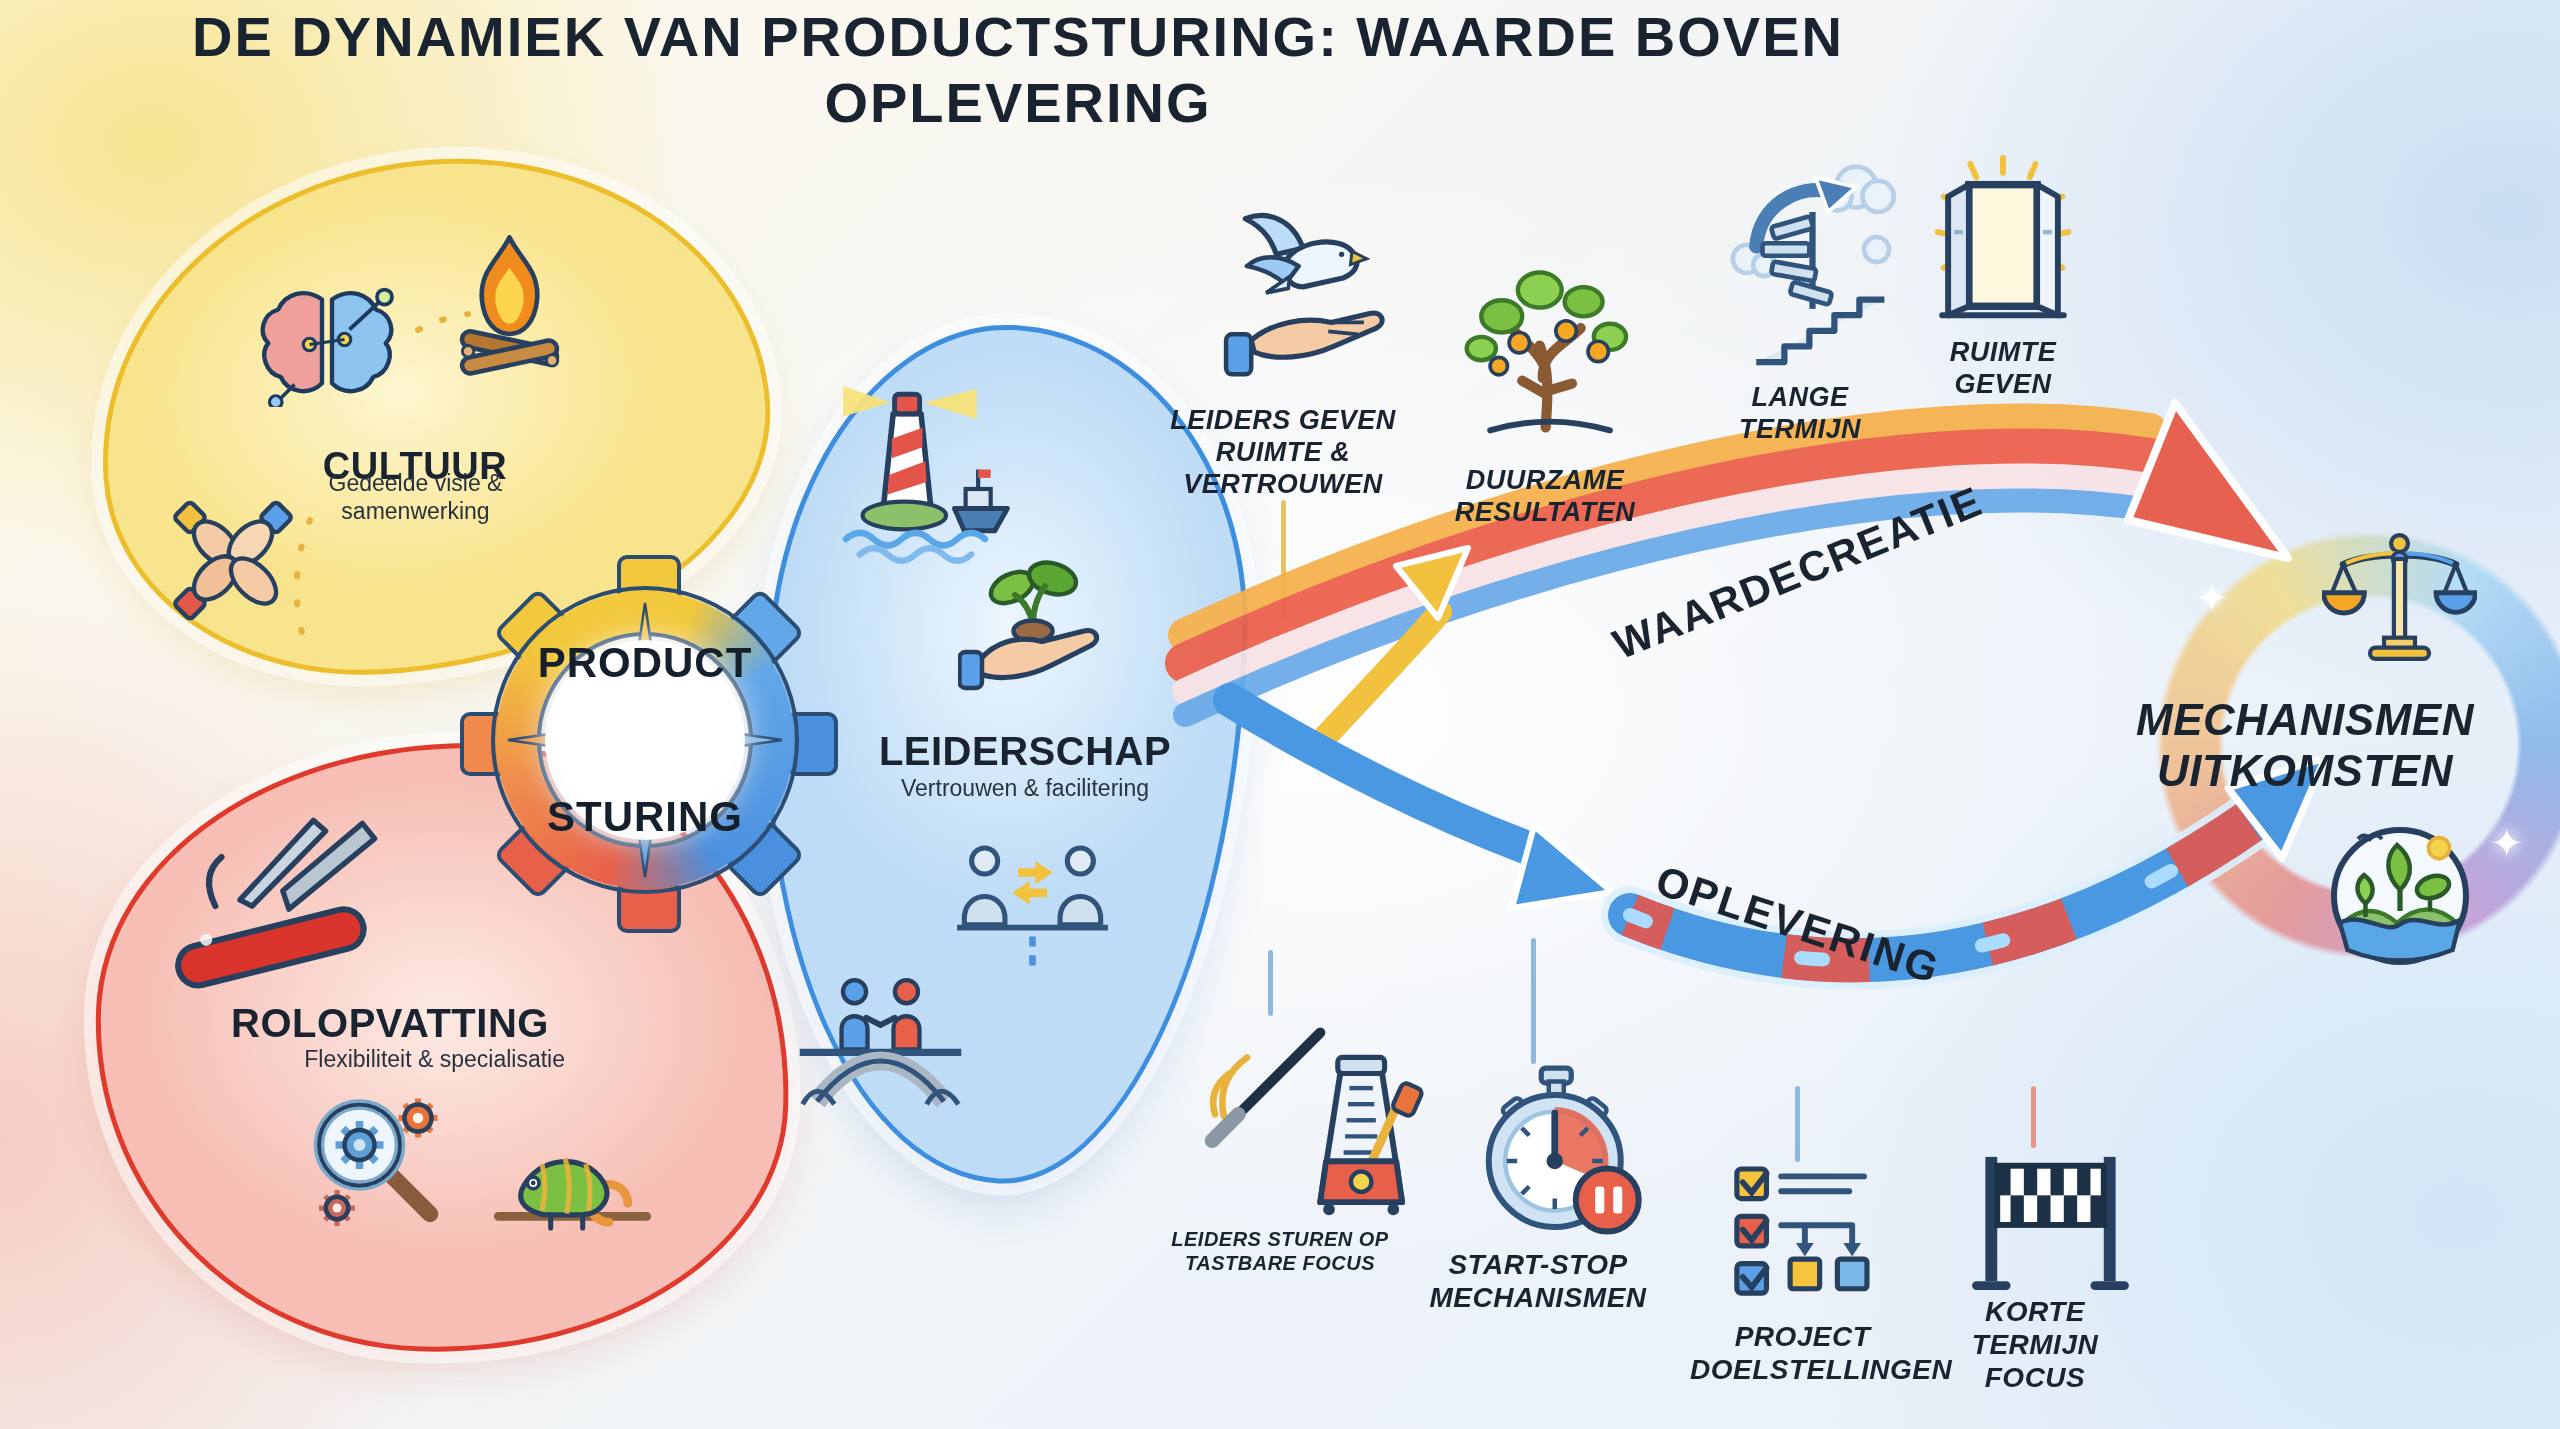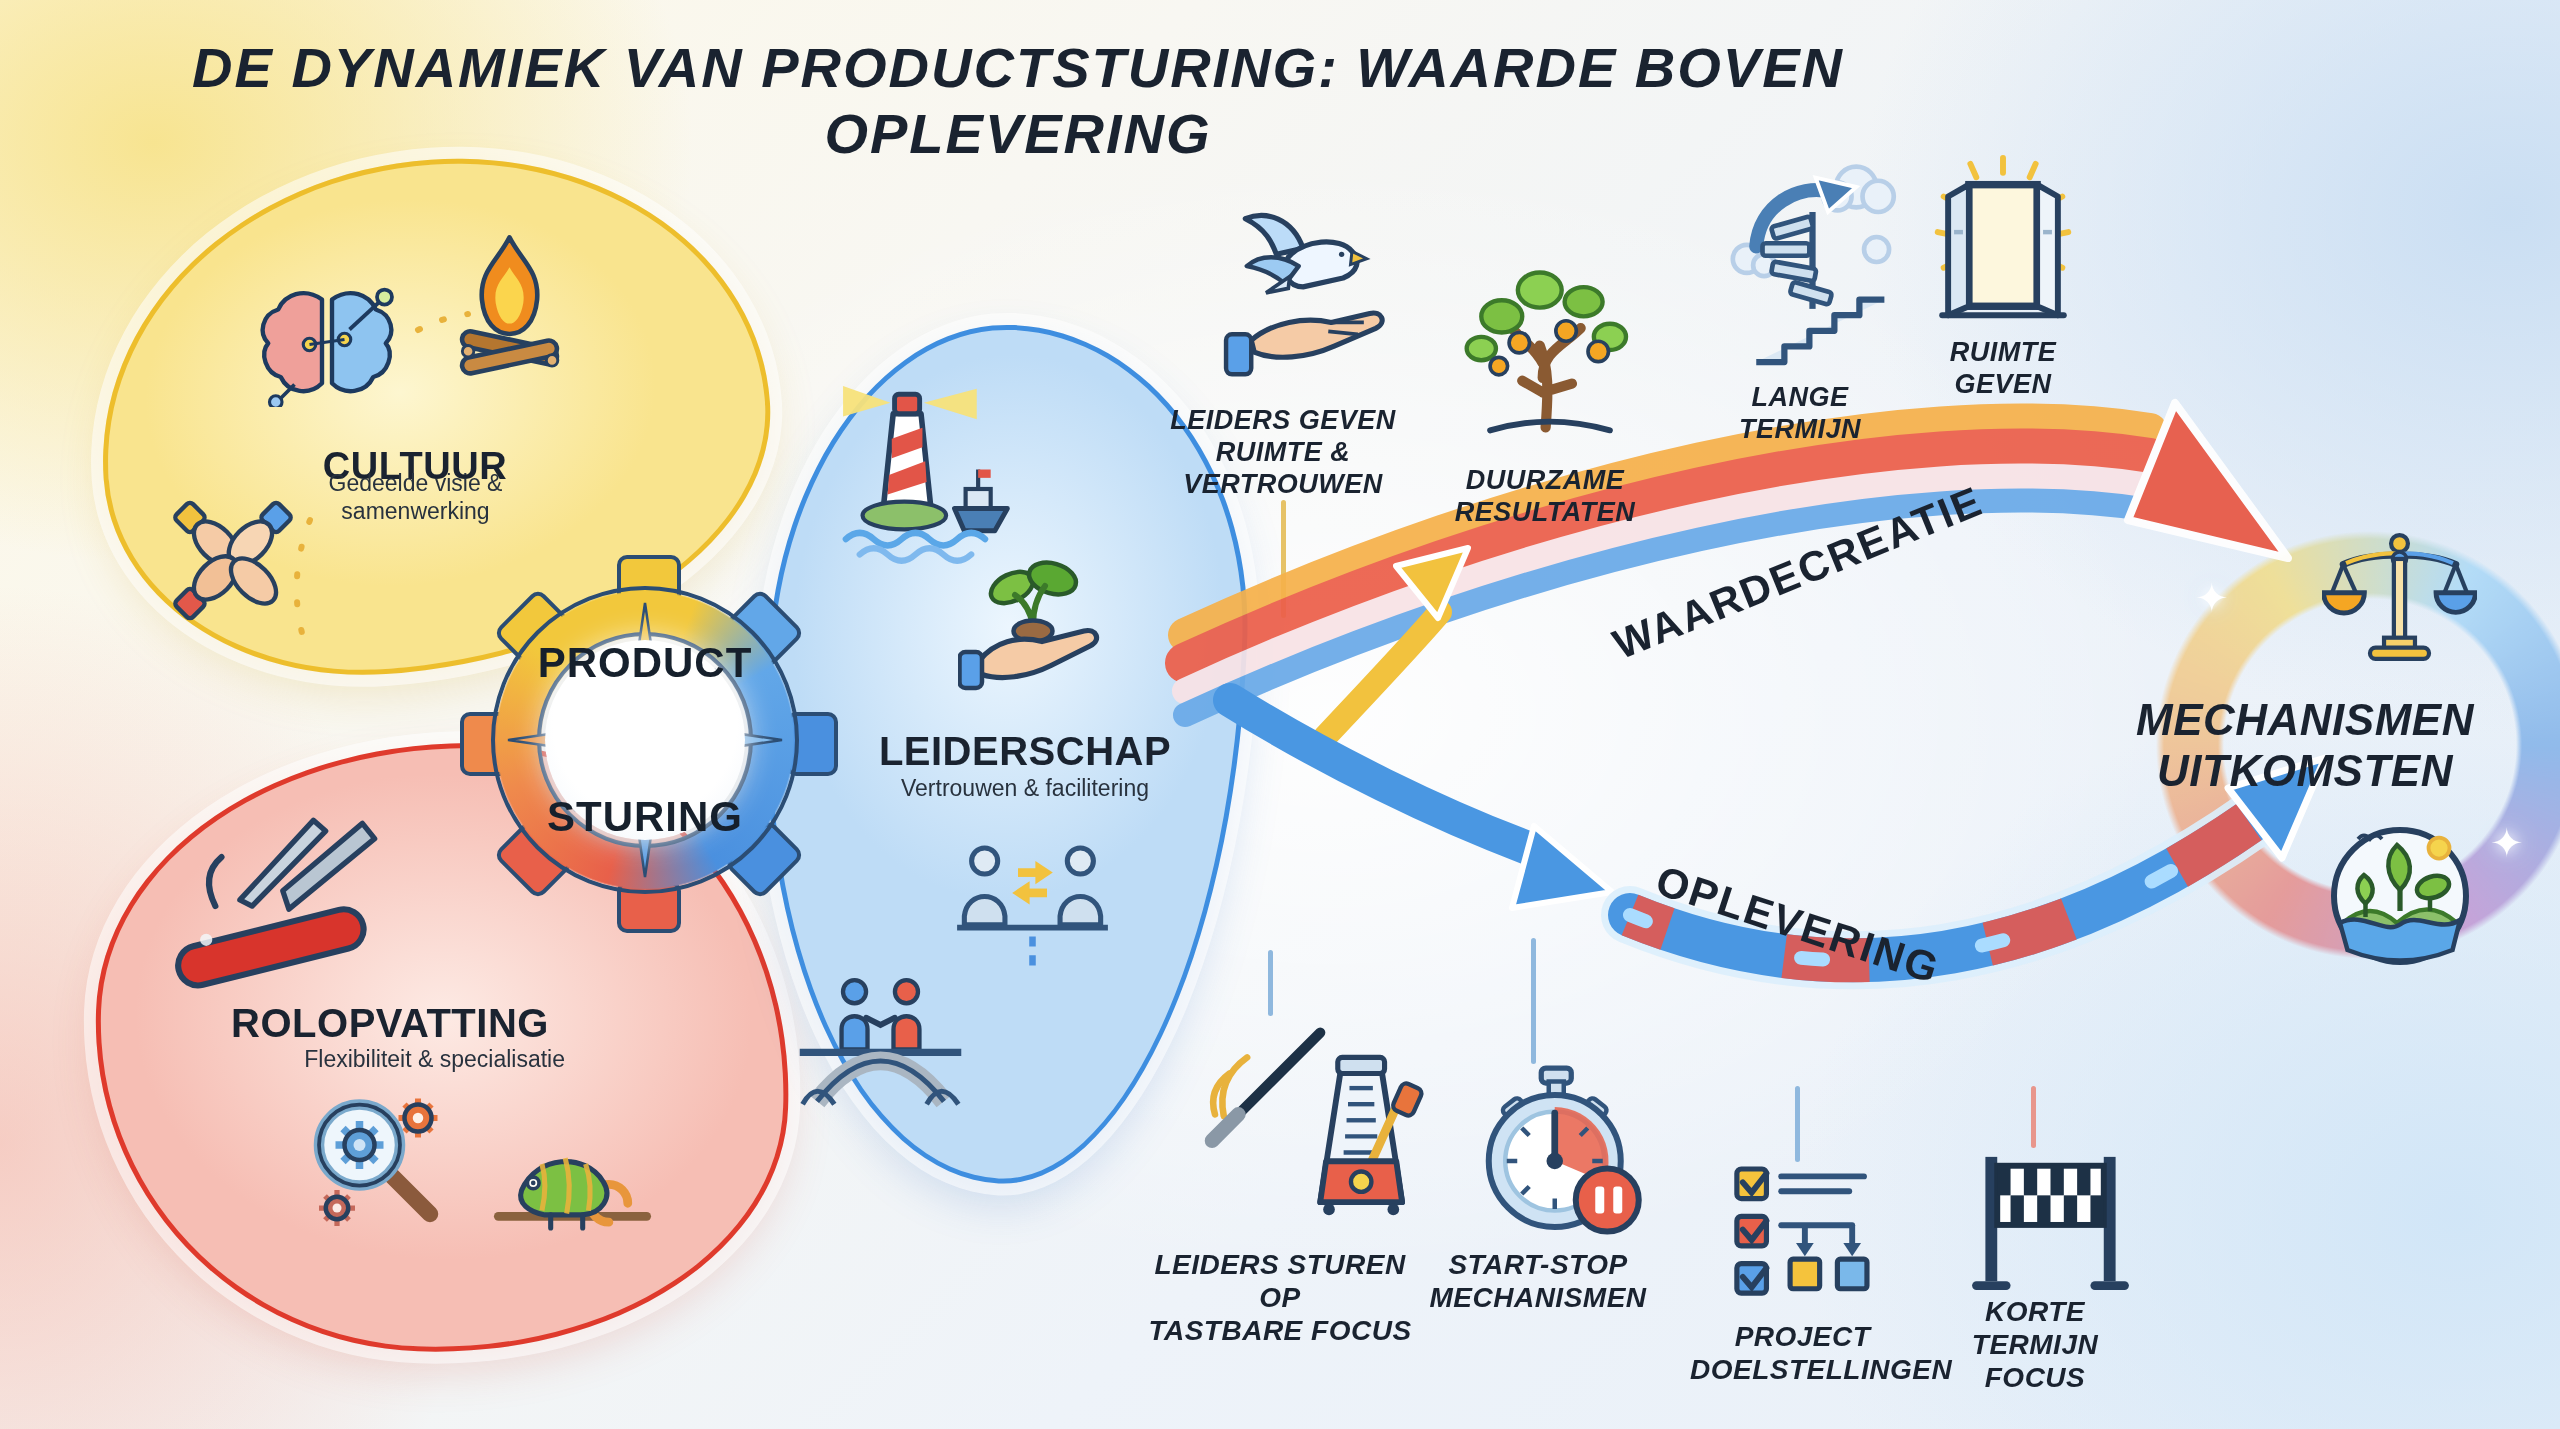--- a/index.html
+++ b/index.html
@@ -94,21 +94,21 @@
       <path d="M1630,915 C1850,1005 2060,955 2255,818" stroke="#4a97e2" stroke-width="44" fill="none" stroke-linecap="round"></path>
       <path d="M1630,915 C1850,1005 2060,955 2255,818" stroke="#e8574a" stroke-width="44" fill="none" stroke-dasharray="85 120" stroke-dashoffset="45" opacity="0.88"></path>
       <path d="M1630,915 C1850,1005 2060,955 2255,818" stroke="#aadcff" stroke-width="14" fill="none" stroke-dasharray="22 160" stroke-dashoffset="5" stroke-linecap="round"></path>
       <polygon points="2325,758 2228,788 2282,858" fill="#4a97e2" stroke="#ffffff" stroke-width="7" stroke-linejoin="round"></polygon>
     </g>
 
     <path d="M310,520 C294,560 292,606 306,646" stroke="#e8b23c" stroke-width="6" fill="none" stroke-dasharray="2 26" stroke-linecap="round"></path>
     <path d="M418,330 C438,320 450,317 468,314" stroke="#e8b23c" stroke-width="6" fill="none" stroke-dasharray="2 24" stroke-linecap="round"></path>
   </svg>
 
-  <div class="lbl" style="left:0;top:35px;width:2036px;font-size:56px;letter-spacing:2px;font-style:italic;">DE DYNAMIEK VAN PRODUCTSTURING: WAARDE BOVEN OPLEVERING</div>
+  <div class="lbl" style="left:0;top:4px;width:2036px;font-size:56px;letter-spacing:2px;">DE DYNAMIEK VAN PRODUCTSTURING: WAARDE BOVEN OPLEVERING</div>
 
   <div class="blob" id="blob-cultuur"></div>
   <div class="blob" id="blob-rolopvatting"></div>
   <div class="blob" id="blob-leiderschap"></div>
 
   <div class="icon" style="left:252px;top:282px;width:150px;height:125px;">
     <svg width="150" height="125" viewBox="0 0 120 100">
       <path d="M56 14 C42 4 26 10 21 22 C8 26 5 41 13 49 C6 57 11 73 23 76 C29 89 46 91 56 81 Z" fill="#efa09a" stroke="#1d3a5f" stroke-width="3.5" stroke-linejoin="round"></path>
       <path d="M64 14 C78 4 94 10 99 22 C112 26 115 41 107 49 C114 57 109 73 97 76 C91 89 74 91 64 81 Z" fill="#8ec4f0" stroke="#1d3a5f" stroke-width="3.5" stroke-linejoin="round"></path>
       <line x1="78" y1="38" x2="104" y2="14" stroke="#1d3a5f" stroke-width="3"></line>
@@ -433,21 +433,21 @@
       <line x1="120" y1="116" x2="149" y2="52" stroke="#e8b23c" stroke-width="6" stroke-linecap="round"></line>
       <g transform="rotate(24 152 58)">
           <rect x="144" y="48" width="15" height="20" rx="4" fill="#e8743c" stroke="#27405f" stroke-width="3"></rect>
         </g>
       <polygon points="96,100 144,100 148,128 92,128" fill="#e8604a" stroke="#27405f" stroke-width="4" stroke-linejoin="round"></polygon>
       <circle cx="120" cy="114" r="7" fill="#f5d44d" stroke="#27405f" stroke-width="3"></circle>
       <circle cx="98" cy="133" r="4" fill="#27405f"></circle>
         <circle cx="142" cy="133" r="4" fill="#27405f"></circle>
     </svg>
   </div>
-  <div class="lbl" style="left:1135px;top:1228px;width:290px;font-size:28px;margin-top:20px;">
+  <div class="lbl" style="left:1135px;top:1228px;width:290px;font-size:20px;">
     <span class="ln">LEIDERS STUREN OP</span>
     <span class="ln">TASTBARE FOCUS</span>
   </div>
 
   <div class="icon" style="left:1468px;top:1062px;width:175px;height:180px;">
     <svg width="175" height="180" viewBox="0 0 115 120">
       <rect x="48" y="4" width="20" height="10" rx="3" fill="#cfe0ef" stroke="#31547c" stroke-width="3.5"></rect>
       <rect x="53" y="13" width="10" height="9" fill="#cfe0ef" stroke="#31547c" stroke-width="3"></rect>
       <g transform="rotate(-38 57 66)">
           <rect x="50" y="17" width="14" height="9" rx="3" fill="#cfe0ef" stroke="#31547c" stroke-width="3"></rect>

